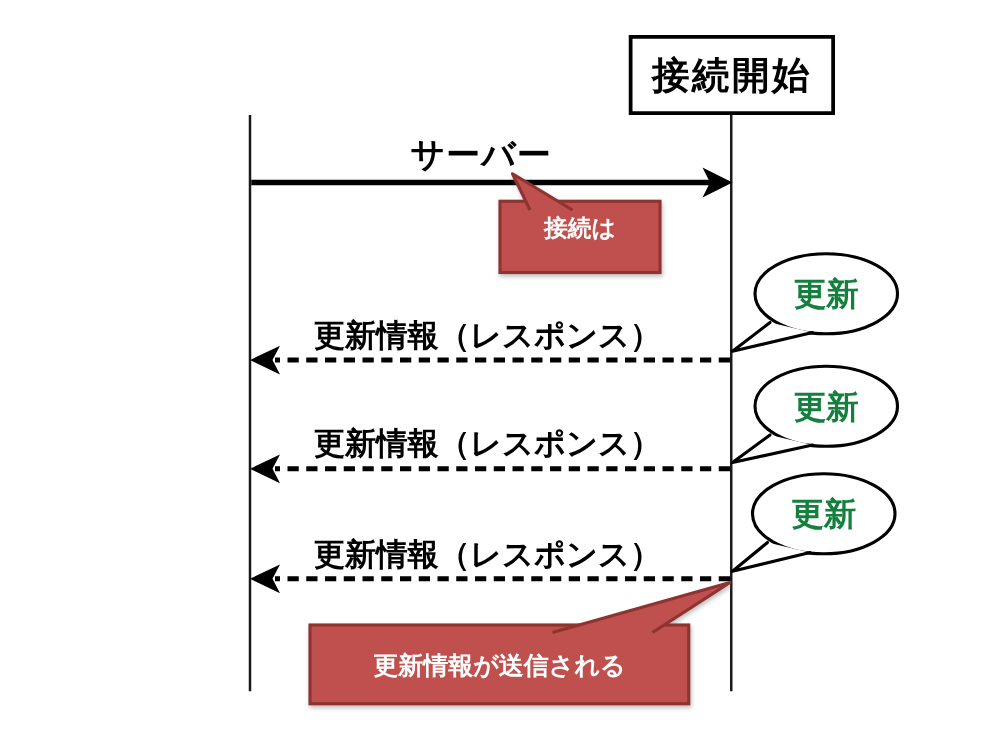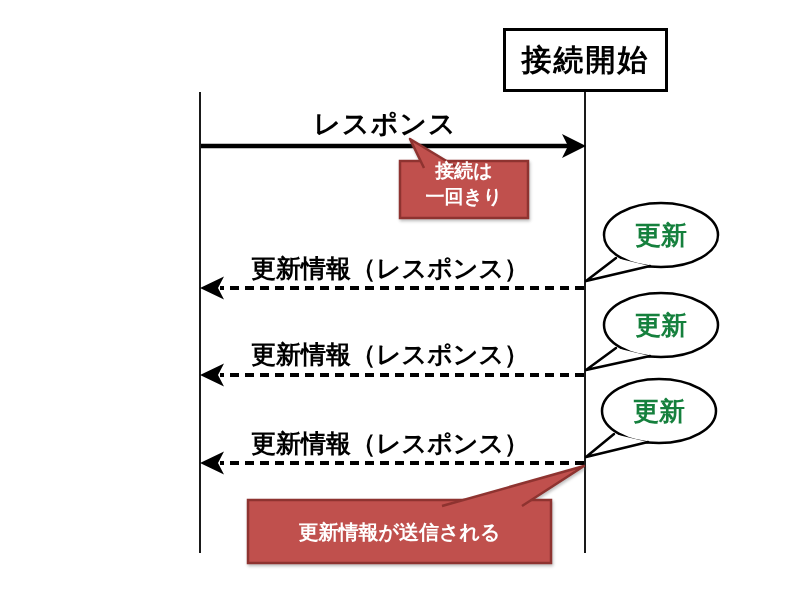--- a/index.html
+++ b/index.html
@@ -116,36 +116,35 @@
       <rect x="248" y="500" width="303" height="63" fill="#c0504d" stroke="#8e3330" stroke-width="2.5"></rect>
       <path d="M 442,506 L 584,466 L 522,506" fill="#c0504d" stroke="#8e3330" stroke-width="2.5" stroke-linejoin="round"></path>
     </g>
   </svg>
 
 
   <div class="abs actor-box" style="left:503px; top:28px; width:159px; height:58px;">
     <span class="actor-label">接続開始</span>
   </div>
 
-  <div class="abs msg-label connect-label" style="left:280px; top:108px; width:210px; height:32px;">レスポンス</div>
+  <div class="abs msg-label connect-label" style="left:280px; top:108px; width:210px; height:32px;">サーバー</div>
 
   <div class="abs msg-label" style="left:240px; top:252px; width:300px; height:32px;">更新情報（レスポンス）</div>
 
   <div class="abs msg-label" style="left:240px; top:338px; width:300px; height:32px;">更新情報（レスポンス）</div>
 
   <div class="abs msg-label" style="left:240px; top:427px; width:300px; height:32px;">更新情報（レスポンス）</div>
 
   <div class="abs bubble-label" style="left:601px; top:218px; width:120px; height:34px;">更新</div>
 
   <div class="abs bubble-label" style="left:601px; top:308px; width:120px; height:34px;">更新</div>
 
   <div class="abs bubble-label" style="left:599px; top:394px; width:120px; height:34px;">更新</div>
 
   <div class="abs callout-text callout-text-once" style="left:400px; top:161px; width:128px; height:43px;">
     <span>接続は</span>
-    <span>一回きり</span>
   </div>
 
   <div class="abs callout-text callout-text-timing" style="left:248px; top:500px; width:303px; height:63px;">
     <span>更新情報が送信される</span>
   </div>
 
 </div>
 
 </body></html>

